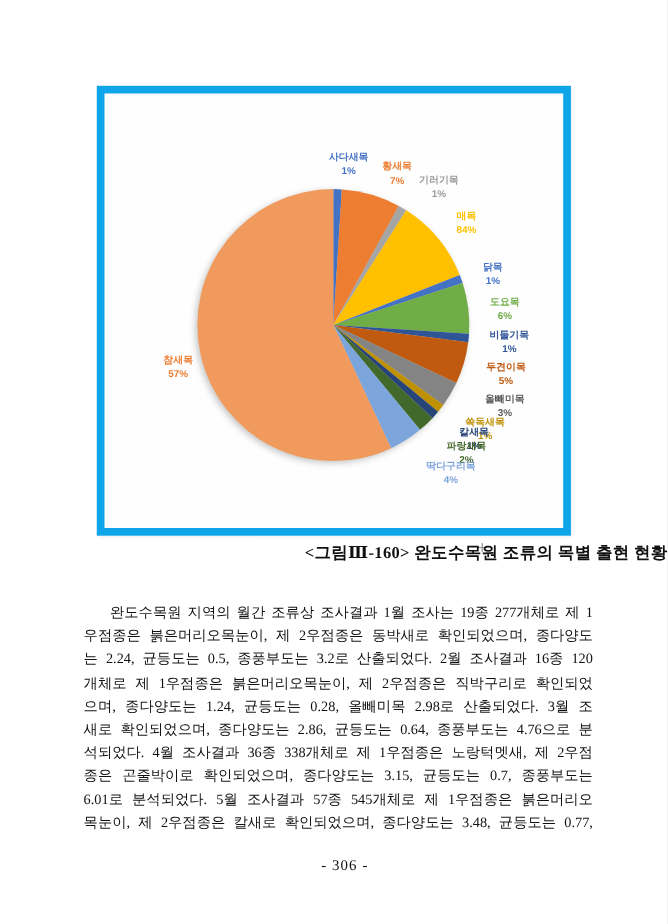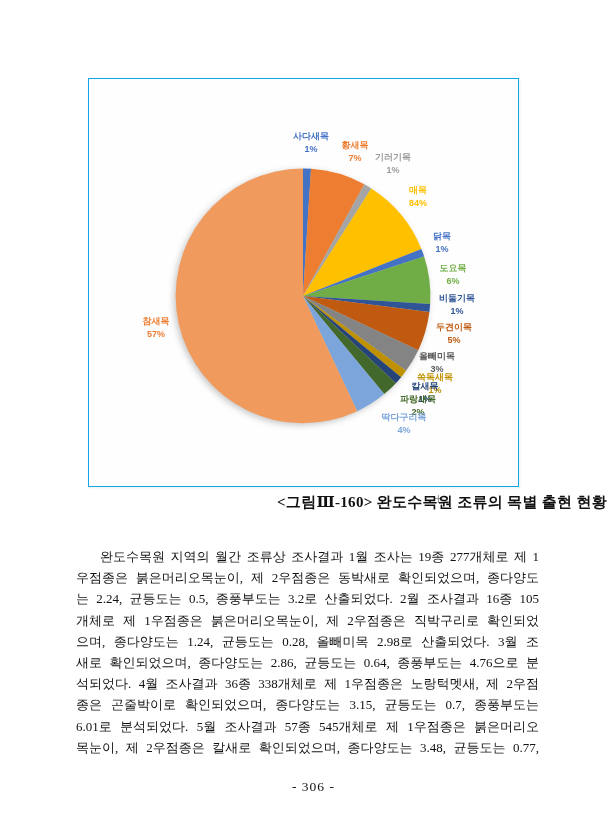--- a/index.html
+++ b/index.html
@@ -3,21 +3,21 @@
 <meta charset="utf-8">
 <style>
   html,body { margin:0; padding:0; background:#e8e8e8; }
   .page {
     position:relative; width:607px; height:840px; margin:0 auto;
     background:#ffffff; overflow:hidden;
     font-family:"Liberation Serif","DejaVu Serif",serif; color:#1a1a1a;
   }
   .chart-frame {
     position:absolute; left:88px; top:78px; width:431px; height:409px;
-    box-sizing:border-box; border:1px solid #0ea5e9; background:#fefefe;
+    box-sizing:border-box; border:7px solid #0ea5e9; background:#fefefe;
     box-shadow:1px 1px 3px rgba(0,0,0,0.07);
   }
   .pie-svg { position:absolute; left:0; top:0; width:100%; height:100%;
     filter:drop-shadow(-2px 2px 3px rgba(0,0,0,0.22)); }
   .pie-labels { position:absolute; left:0; top:0; width:100%; height:100%; }
   .plabel {
     position:absolute; transform:translateX(-50%); text-align:center;
     font-family:"Liberation Sans","DejaVu Sans",sans-serif;
     font-weight:bold; font-size:9px; line-height:11px; white-space:nowrap;
   }
@@ -62,37 +62,37 @@
       </svg>
     <div class="pie-labels">
         <div class="plabel" style="left: 222px; top: 52px; color: rgb(68, 114, 196);"><span class="lname">사다새목</span><span class="lpct">1%</span></div>
         <div class="plabel" style="left: 266px; top: 61px; color: rgb(237, 125, 49);"><span class="lname">황새목</span><span class="lpct">7%</span></div>
         <div class="plabel" style="left: 304px; top: 73px; color: rgb(155, 155, 155);"><span class="lname">기러기목</span><span class="lpct">1%</span></div>
         <div class="plabel" style="left: 329px; top: 106px; color: rgb(255, 192, 0);"><span class="lname">매목</span><span class="lpct">84%</span></div>
         <div class="plabel" style="left: 353px; top: 152px; color: rgb(68, 114, 196);"><span class="lname">닭목</span><span class="lpct">1%</span></div>
         <div class="plabel" style="left: 364px; top: 184px; color: rgb(112, 173, 71);"><span class="lname">도요목</span><span class="lpct">6%</span></div>
         <div class="plabel" style="left: 368px; top: 214px; color: rgb(47, 85, 151);"><span class="lname">비둘기목</span><span class="lpct">1%</span></div>
         <div class="plabel" style="left: 365px; top: 243px; color: rgb(192, 90, 17); text-align: center;"><span class="lname">두견이목</span><span class="lpct">5%</span></div>
-        <div class="plabel" style="left: 348px; top: 272px; color: rgb(89, 89, 89);"><span class="lname">올빼미목</span><span class="lpct">3%</span></div>
+        <div class="plabel" style="left: 364px; top: 272px; color: rgb(89, 89, 89);"><span class="lname">올빼미목</span><span class="lpct">3%</span></div>
         <div class="plabel" style="left: 346px; top: 293px; color: rgb(191, 144, 0);"><span class="lname">쏙독새목</span><span class="lpct">1%</span></div>
         <div class="plabel" style="left: 336px; top: 302px; color: rgb(38, 68, 120);"><span class="lname">칼새목</span><span class="lpct">1%</span></div>
         <div class="plabel" style="left: 329px; top: 315px; color: rgb(67, 104, 43);"><span class="lname">파랑새목</span><span class="lpct">2%</span></div>
         <div class="plabel" style="left: 315px; top: 333px; color: rgb(124, 165, 219);"><span class="lname">딱다구리목</span><span class="lpct">4%</span></div>
         <div class="plabel" style="left: 67px; top: 237px; color: rgb(237, 125, 49);"><span class="lname">참새목</span><span class="lpct">57%</span></div>
       </div>
   </div>
 
   <div class="anchor-mark">+</div>
 
   <div class="figure-caption">&lt;그림Ⅲ-160&gt; 완도수목원 조류의 목별 출현 현황</div>
 
   <div class="body-text">
       <div class="bline indent">완도수목원 지역의 월간 조류상 조사결과 1월 조사는 19종 277개체로 제 1</div>
       <div class="bline">우점종은 붉은머리오목눈이, 제 2우점종은 동박새로 확인되었으며, 종다양도</div>
-      <div class="bline">는 2.24, 균등도는 0.5, 종풍부도는 3.2로 산출되었다. 2월 조사결과 16종 105</div>
+      <div class="bline">는 2.24, 균등도는 0.5, 종풍부도는 3.2로 산출되었다. 2월 조사결과 16종 120</div>
       <div class="bline">개체로 제 1우점종은 붉은머리오목눈이, 제 2우점종은 직박구리로 확인되었</div>
       <div class="bline">으며, 종다양도는 1.24, 균등도는 0.28, 올빼미목 2.98로 산출되었다. 3월 조</div>
       <div class="bline">새로 확인되었으며, 종다양도는 2.86, 균등도는 0.64, 종풍부도는 4.76으로 분</div>
       <div class="bline">석되었다. 4월 조사결과 36종 338개체로 제 1우점종은 노랑턱멧새, 제 2우점</div>
       <div class="bline">종은 곤줄박이로 확인되었으며, 종다양도는 3.15, 균등도는 0.7, 종풍부도는</div>
       <div class="bline">6.01로 분석되었다. 5월 조사결과 57종 545개체로 제 1우점종은 붉은머리오</div>
       <div class="bline">목눈이, 제 2우점종은 칼새로 확인되었으며, 종다양도는 3.48, 균등도는 0.77,</div>
     </div>
 
   <div class="page-number">- 306 -</div>

